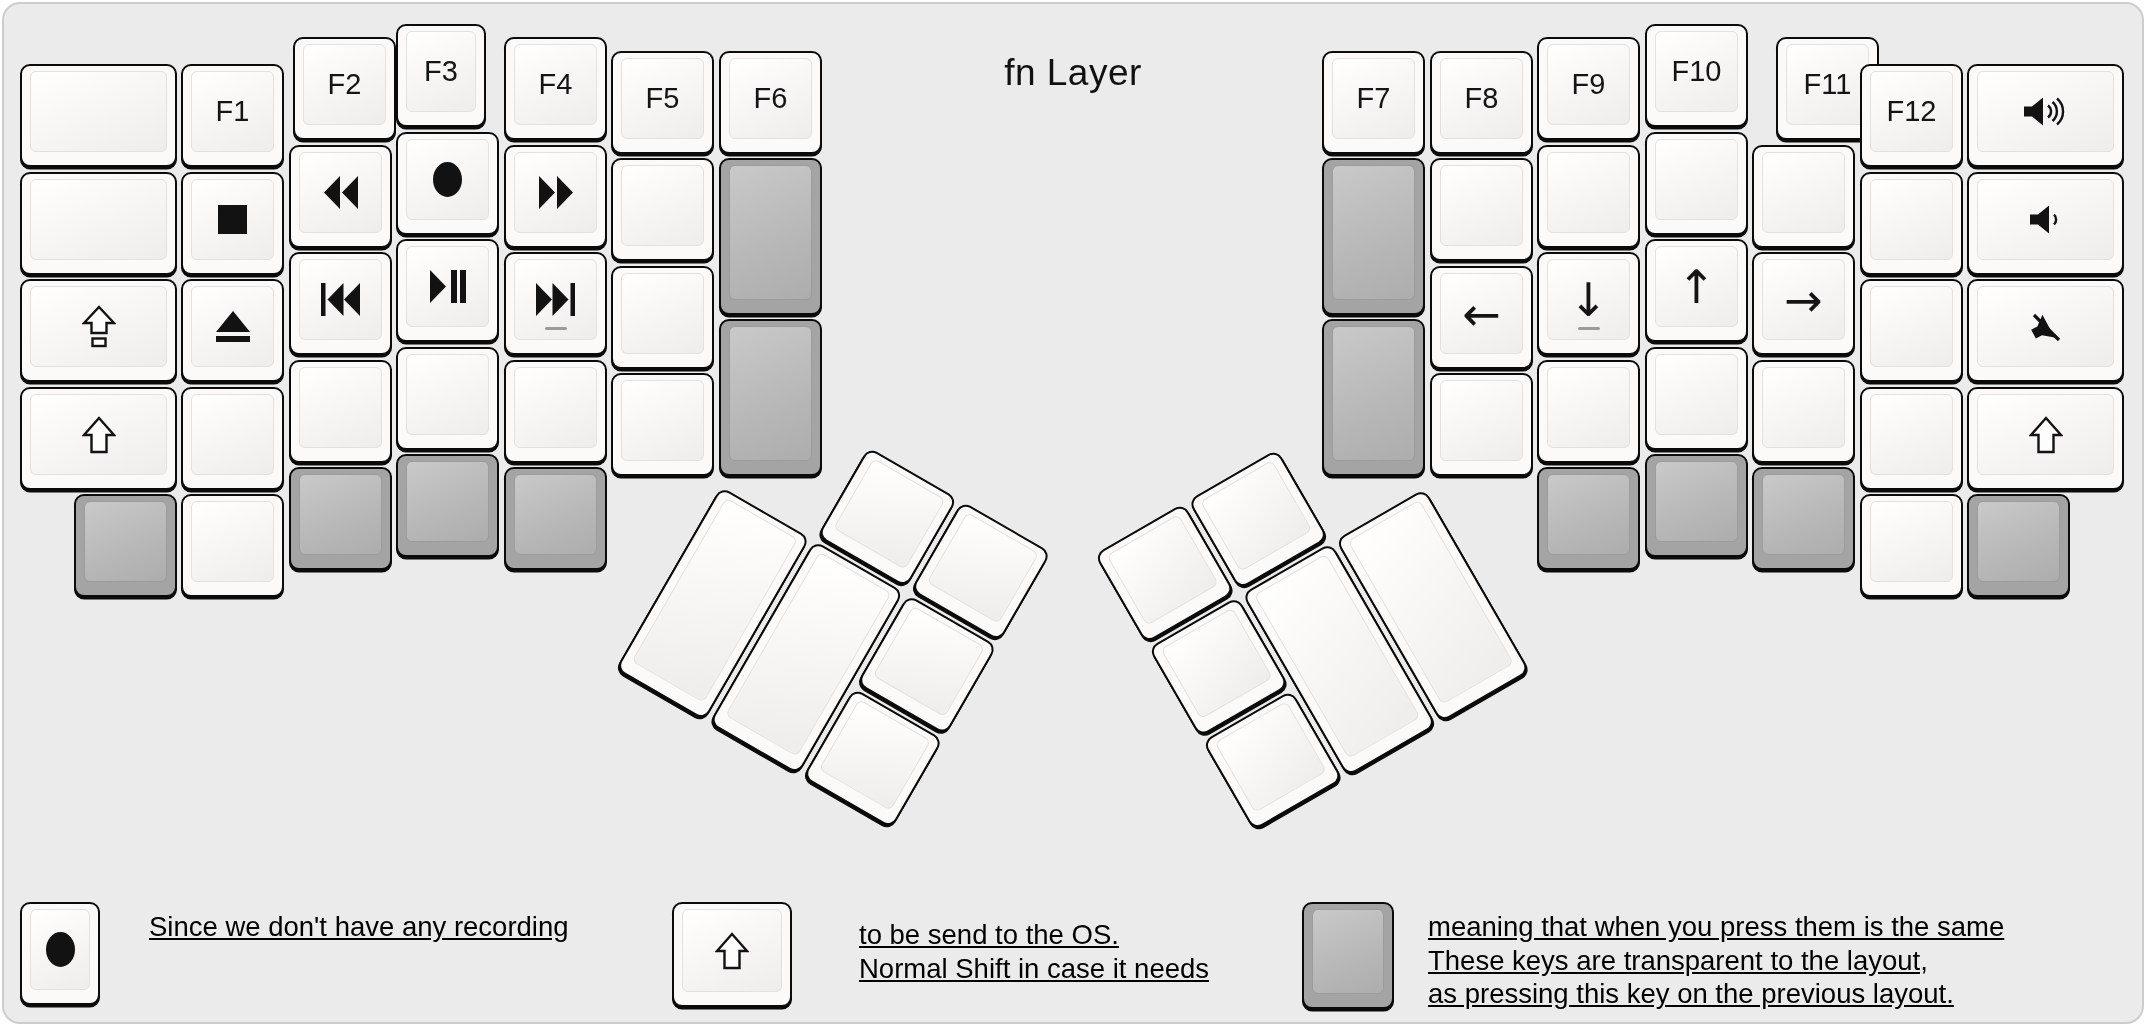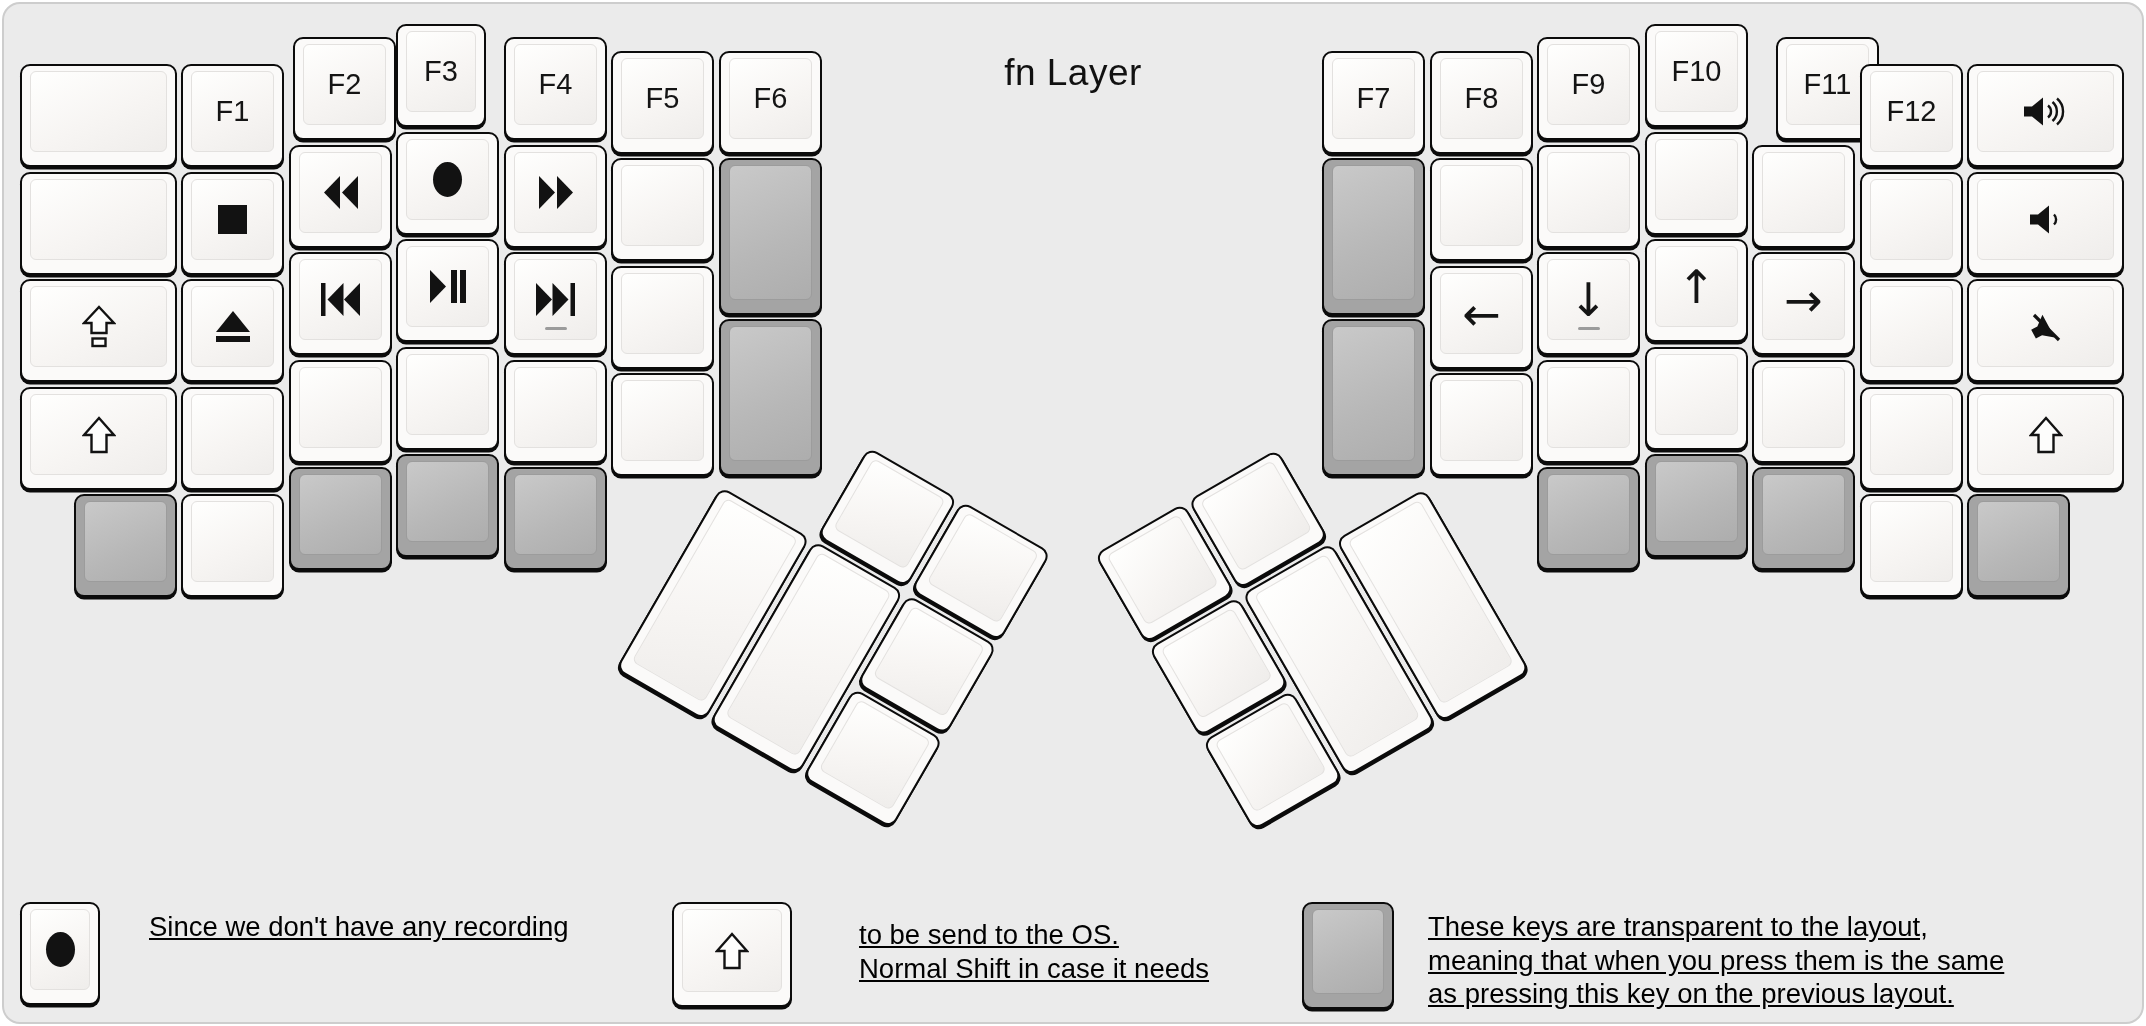--- a/index.html
+++ b/index.html
@@ -423,18 +423,18 @@
         </div>
       </div>
       <div class="legend-item-text" style="left: 855px; top: 914px;">
         <div>to be send to the OS.</div>
         <div>Normal Shift in case it needs</div>
       </div>
       <div class="key g" style="left: 1298px; top: 898px; width: 92px; height: 107px;">
         <div class="cap"></div>
       </div>
       <div class="legend-item-text" style="left: 1424px; top: 906px;">
+        <div>meaning that when you press them is the same</div>
         <div>These keys are transparent to the layout,</div>
-        <div>meaning that when you press them is the same</div>
         <div>as pressing this key on the previous layout.</div>
       </div>
     </div>
 </div>
 
 </body></html>

